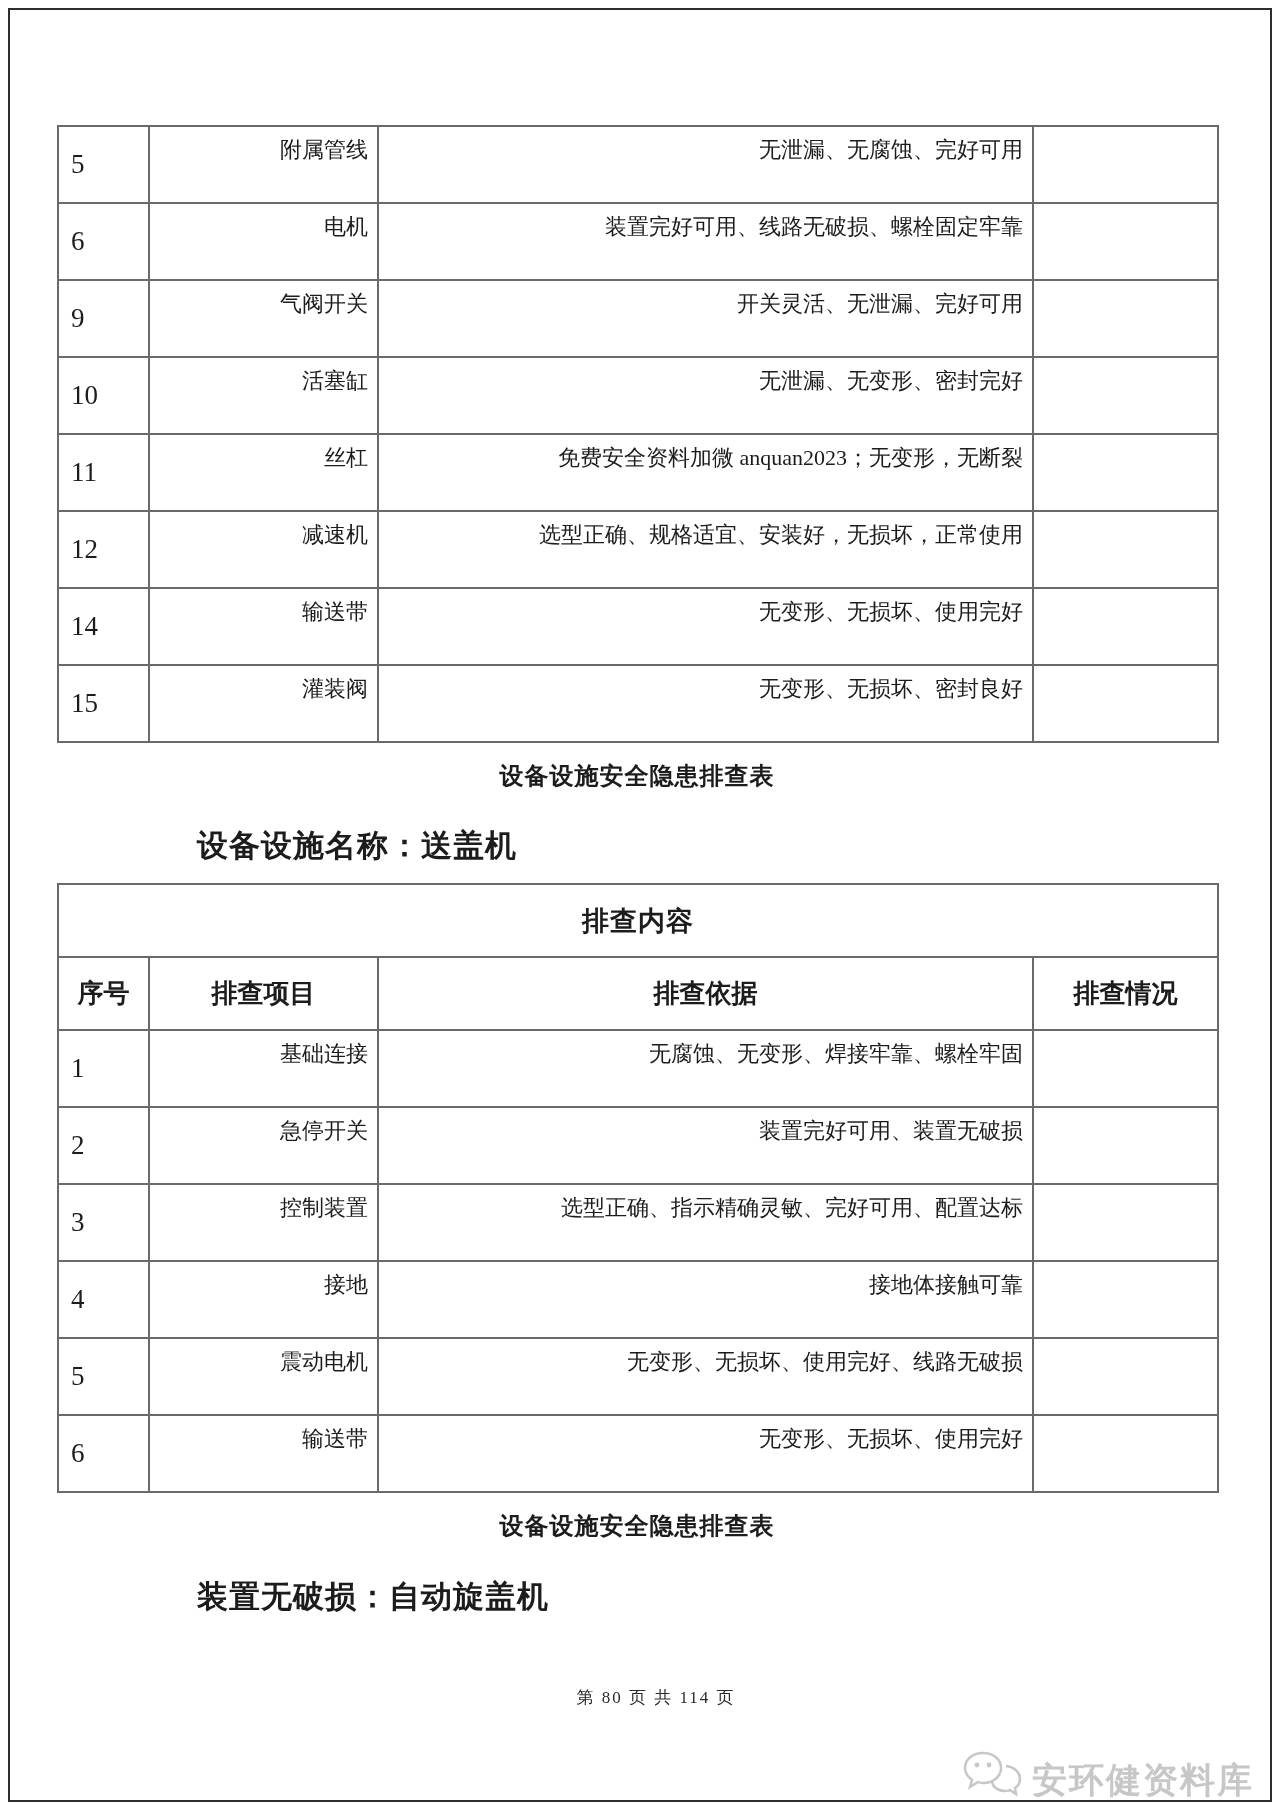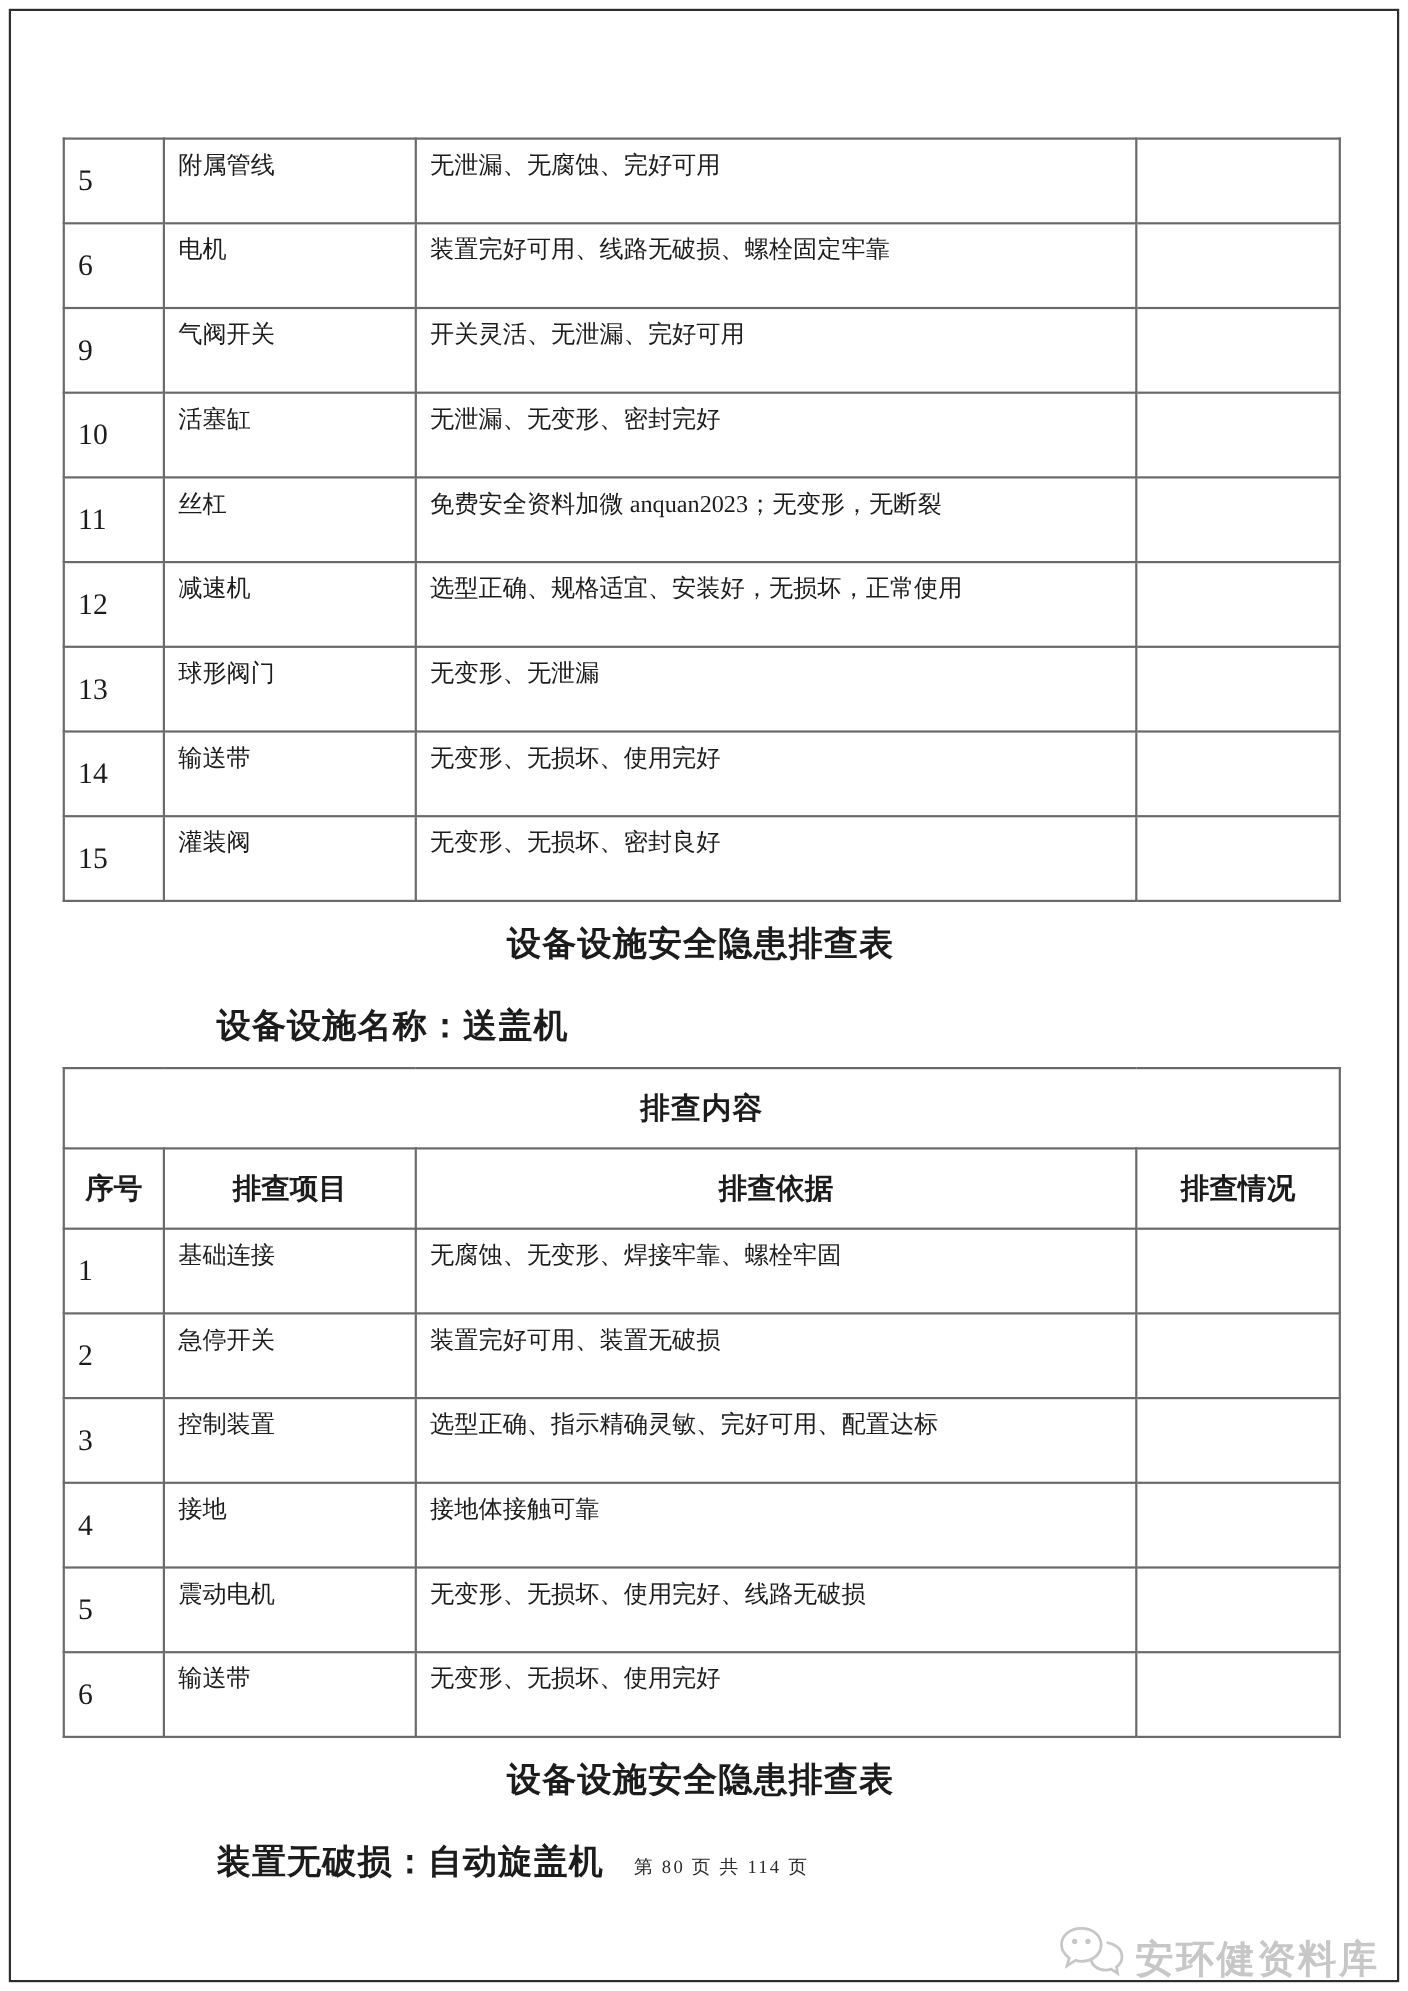--- a/index.html
+++ b/index.html
@@ -42,21 +42,21 @@
   }
   td.col-no {
     height: 71px;
     vertical-align: middle;
     text-align: left;
     padding: 2px 4px 2px 12px;
     font-size: 27px;
   }
   td.col-item, td.col-basis {
     vertical-align: top;
-    text-align: left;
+    text-align: right;
     padding: 9px 9px 4px 12px;
     font-size: 22px;
     line-height: 1.3;
   }
   td.col-status { padding: 2px; }
   th.span-header {
     height: 69px;
     font-size: 27px;
     font-weight: bold;
     text-align: center;
@@ -67,21 +67,21 @@
   th.col-header {
     height: 69px;
     font-size: 26px;
     font-weight: bold;
     text-align: center;
     vertical-align: middle;
   }
   .doc-title {
     margin-top: 17px;
     text-align: center;
-    font-size: 31px;
+    font-size: 24px;
     font-weight: bold;
     letter-spacing: 1px;
     line-height: 1.35;
   }
   .doc-subtitle {
     margin-top: 33px;
     padding-left: 140px;
     text-align: left;
     font-size: 31px;
     font-weight: bold;
@@ -157,26 +157,20 @@
           <tr>
             <td class="col-no">11</td>
             <td class="col-item">丝杠</td>
             <td class="col-basis">免费安全资料加微 anquan2023；无变形，无断裂</td>
             <td class="col-status"></td>
           </tr>
           <tr>
             <td class="col-no">12</td>
             <td class="col-item">减速机</td>
             <td class="col-basis">选型正确、规格适宜、安装好，无损坏，正常使用</td>
-            <td class="col-status"></td>
-          </tr>
-          <tr>
-            <td class="col-no">13</td>
-            <td class="col-item">球形阀门</td>
-            <td class="col-basis">无变形、无泄漏</td>
             <td class="col-status"></td>
           </tr>
           <tr>
             <td class="col-no">14</td>
             <td class="col-item">输送带</td>
             <td class="col-basis">无变形、无损坏、使用完好</td>
             <td class="col-status"></td>
           </tr>
           <tr>
             <td class="col-no">15</td>

